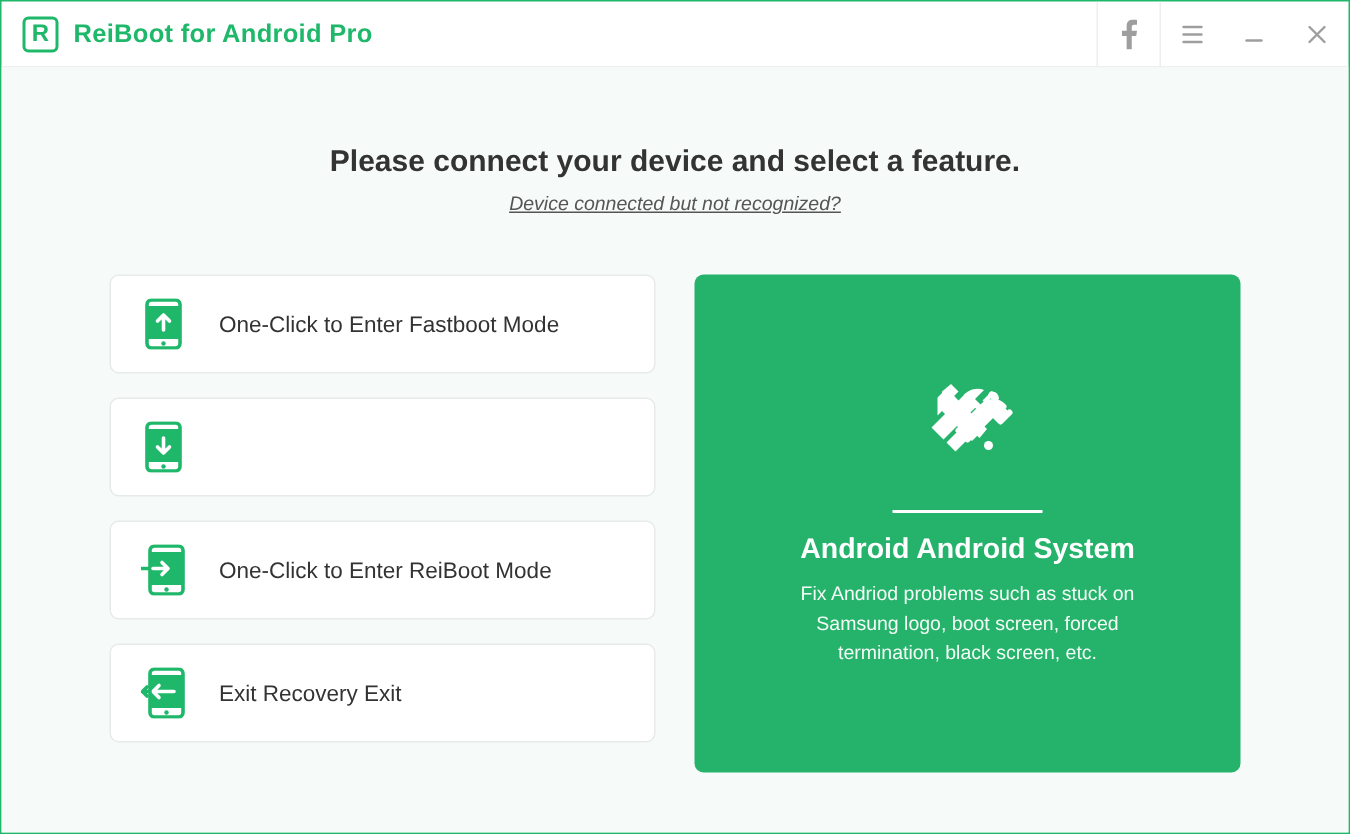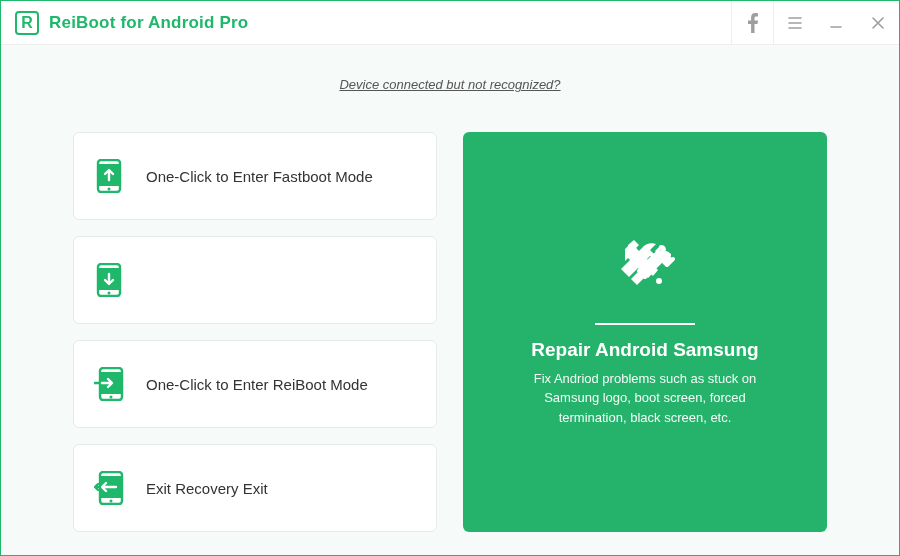--- a/index.html
+++ b/index.html
@@ -79,21 +79,21 @@
   .col {
     display:flex; flex-direction:column;
   }
   .col.left { flex:1; gap:16px; }
   .col.right { flex:1; }
   .option-card {
     background:#fff;
     border:1px solid #e6ebe8;
     border-radius:6px;
     padding:0 20px;
-    height:88px;
+    height:66px;
     display:flex; align-items:center;
     gap:22px;
     cursor:pointer;
   }
   .option-card .icon {
     width:30px; height:30px;
     display:flex; align-items:center; justify-content:center;
   }
   .option-label {
     font-size:15px;
@@ -161,20 +161,21 @@
     <span>
       <svg viewBox="0 0 16 16">
           <path d="M3 3l10 10M13 3L3 13" stroke="currentColor" stroke-width="1.6" stroke-linecap="round"></path>
         </svg>
     </span>
   </div>
 </div>
 
 <div class="content">
 
+  <div class="heading">Please connect your device and select a feature.</div>
   <div class="sublink">Device connected but not recognized?</div>
 
   <div class="grid">
 
     <div class="col left">
 
       <div class="option-card">
         <span class="icon">
           <svg width="26" height="34" viewBox="0 0 26 34">
             <rect x="2" y="1" width="22" height="32" rx="3" fill="none" stroke="#1fb86a" stroke-width="2.4"></rect>
@@ -239,19 +240,19 @@
             </g>
 
             <g fill="#fff">
               <path d="M17 8l6-5 5 5-3 3 22 22-5 6L20 17l-3 3z"></path>
               <path d="M53 9c5 5 5 12 0 17L31 48l-7-7 22-22c3-3 3-7 0-10l-5 5-4-4 5-5c3-3 8-3 11 4z" opacity="0"></path>
               <path d="M55 13l-6 6-5-5 6-6c4 0 5 3 5 5zM49 24c3-3 4-8 1-12l-6 6-5-5 6-6c-5-2-11 0-14 4L10 32l8 8 21-21z"></path>
             </g>
           </svg>
         </div>
         <div class="big-rule"></div>
-        <div class="big-title">Repair Android Samsung</div>
+        <div class="big-title">Android Android System</div>
         <div class="big-desc">Fix Andriod problems such as stuck on Samsung logo, boot screen, forced termination, black screen, etc.</div>
       </div>
     </div>
 
   </div>
 </div>
 
 </body></html>

